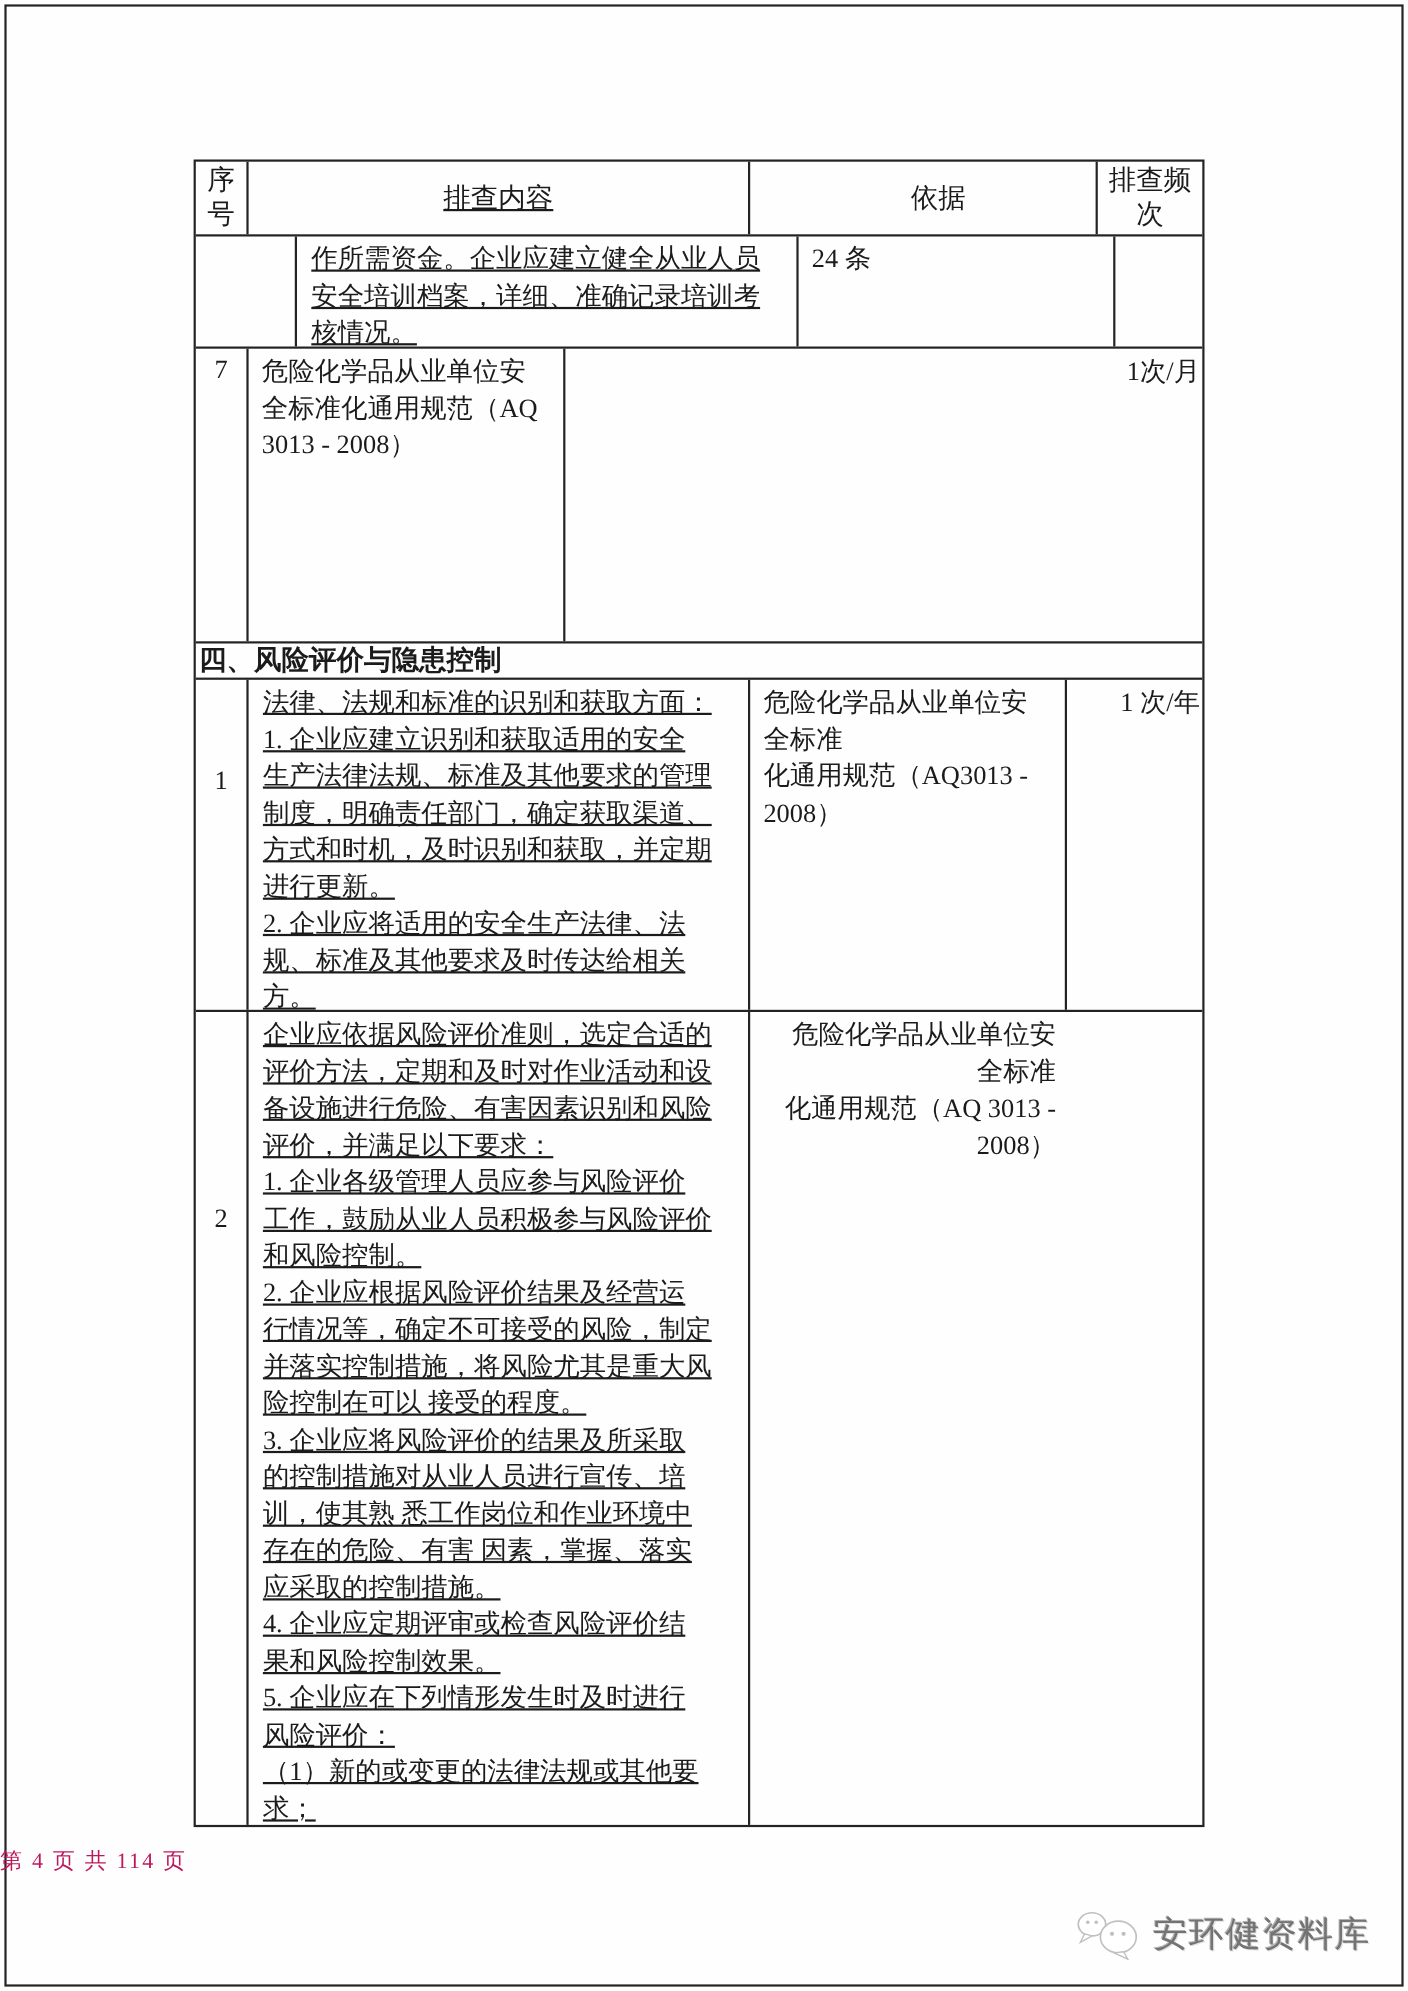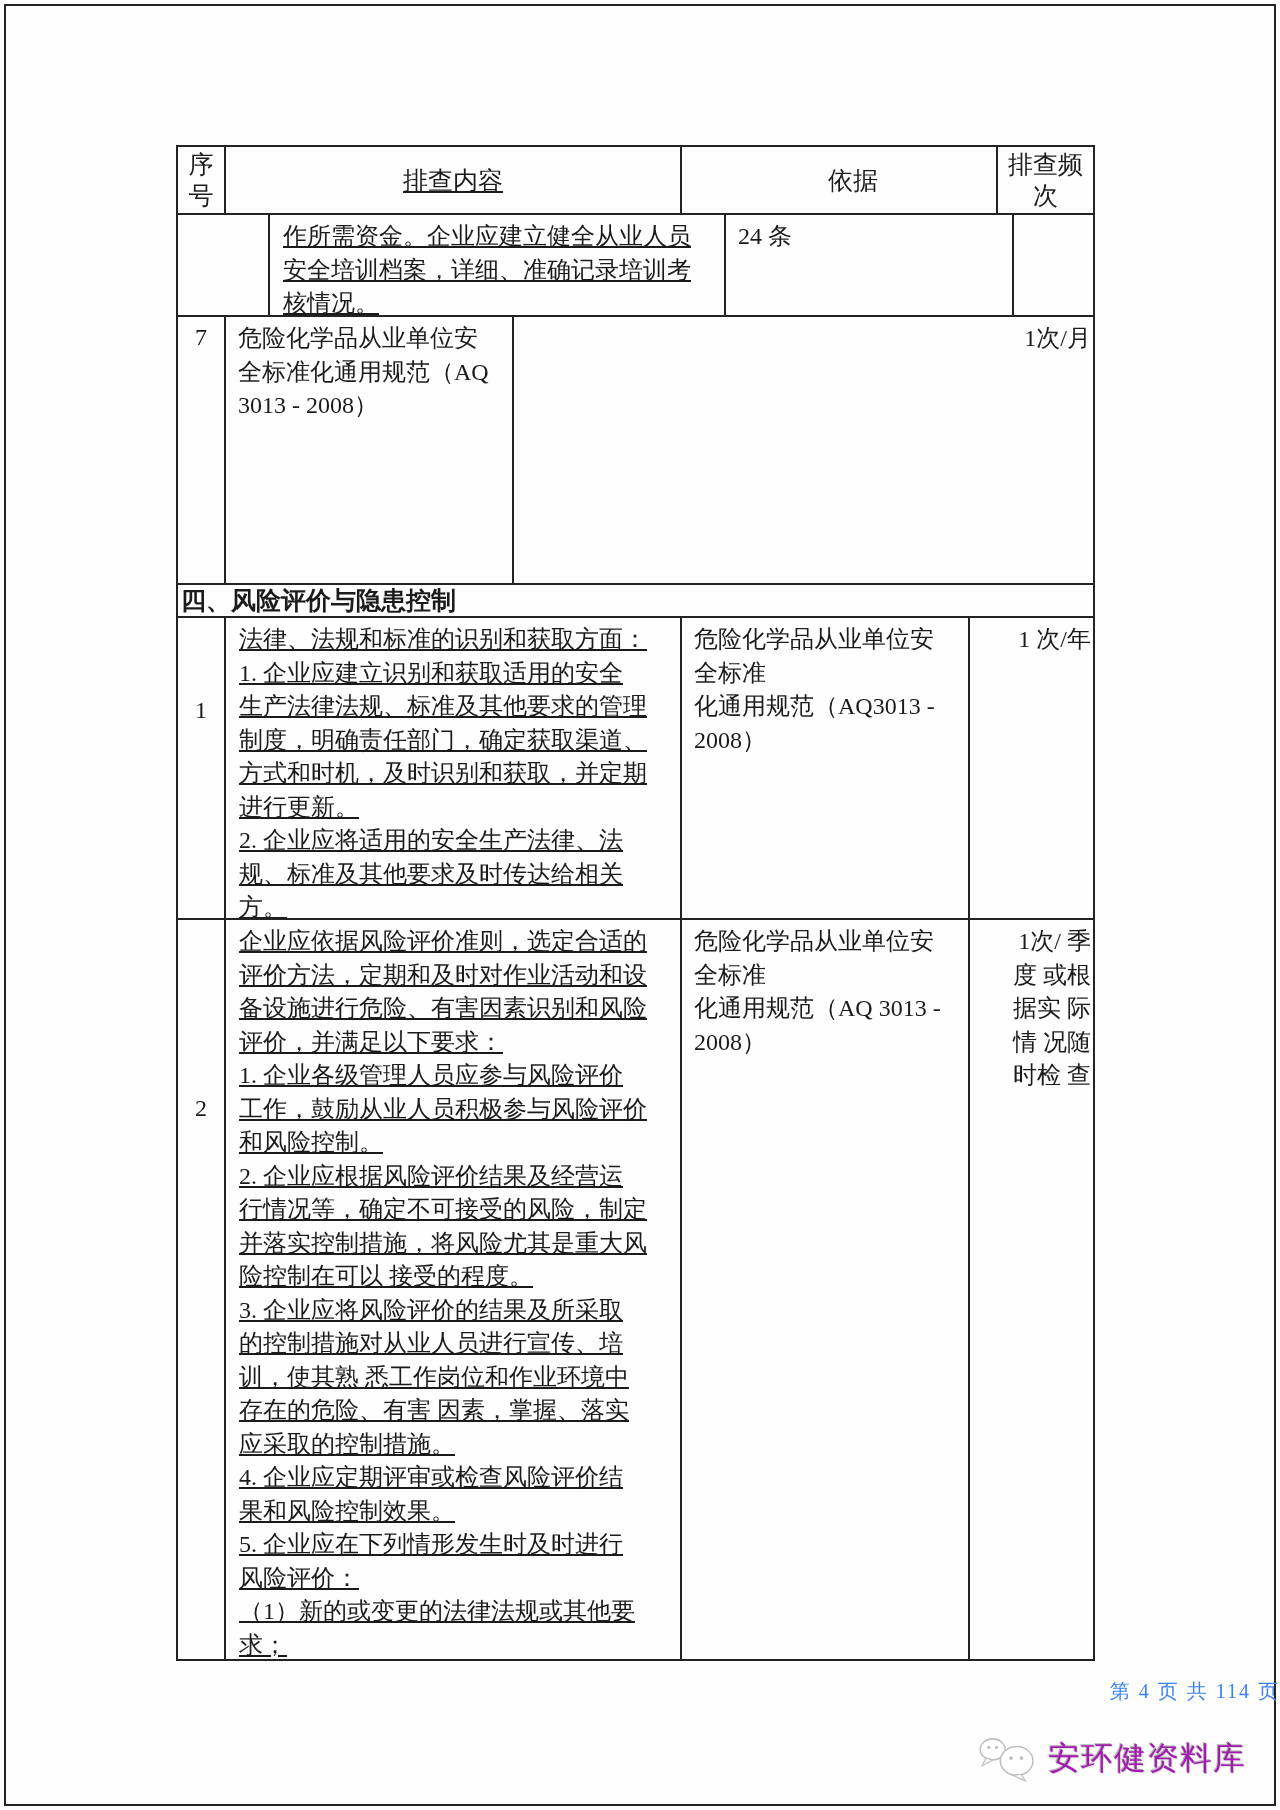--- a/index.html
+++ b/index.html
@@ -62,36 +62,36 @@
     font-size:25px;
     line-height:31px;
     padding:0 0 0 3px;
     white-space:pre-line;
     overflow:hidden;
   }
   
   .page-footer{
     position:absolute;
     left:0;top:1678px;width:1280px;
-    text-align:right;
+    text-align:left;
     font-size:20px;
     letter-spacing:2px;
-    color:#3b82f6;
+    color:#be185d;
   }
   
   .watermark{
     position:absolute;
     left:978px;top:1736px;
     display:flex;align-items:center;
   }
   .wm-icon{display:block;margin-right:8px;}
   .wm-text{
     font-size:32px;
     letter-spacing:1px;
-    color:#a21caf;
+    color:#737373;
     text-shadow:-1px -1px 0 #b3b3b3, 1px 1px 0 #e2e2e2;
     white-space:nowrap;
   }
 </style>
 </head>
 <body>
 
 <div class="page">
   <div class="page-border"></div>
 
@@ -166,25 +166,20 @@
 4. 企业应定期评审或检查风险评价结
 果和风险控制效果。
 5. 企业应在下列情形发生时及时进行
 风险评价：
 （1）新的或变更的法律法规或其他要
 求；</div>
       <div class="cell c-basis">危险化学品从业单位安
 全标准
 化通用规范（AQ 3013 -
 2008）</div>
-      <div class="cell c-freq">1次/ 季
-度 或根
-据实 际
-情 况随
-时检 查</div>
     </div>
 
   </div>
 
   <div class="page-footer">第 4 页 共 114 页</div>
 
   <div class="watermark">
     <svg class="wm-icon" width="62" height="46" viewBox="0 0 64 48">
       <ellipse cx="15" cy="14" rx="13" ry="11" fill="#ffffff" stroke="#c0c0c0" stroke-width="1.6"></ellipse>
       <path d="M8 23 L4 31 L15 25 Z" fill="#ffffff" stroke="#c0c0c0" stroke-width="1.3"></path>

